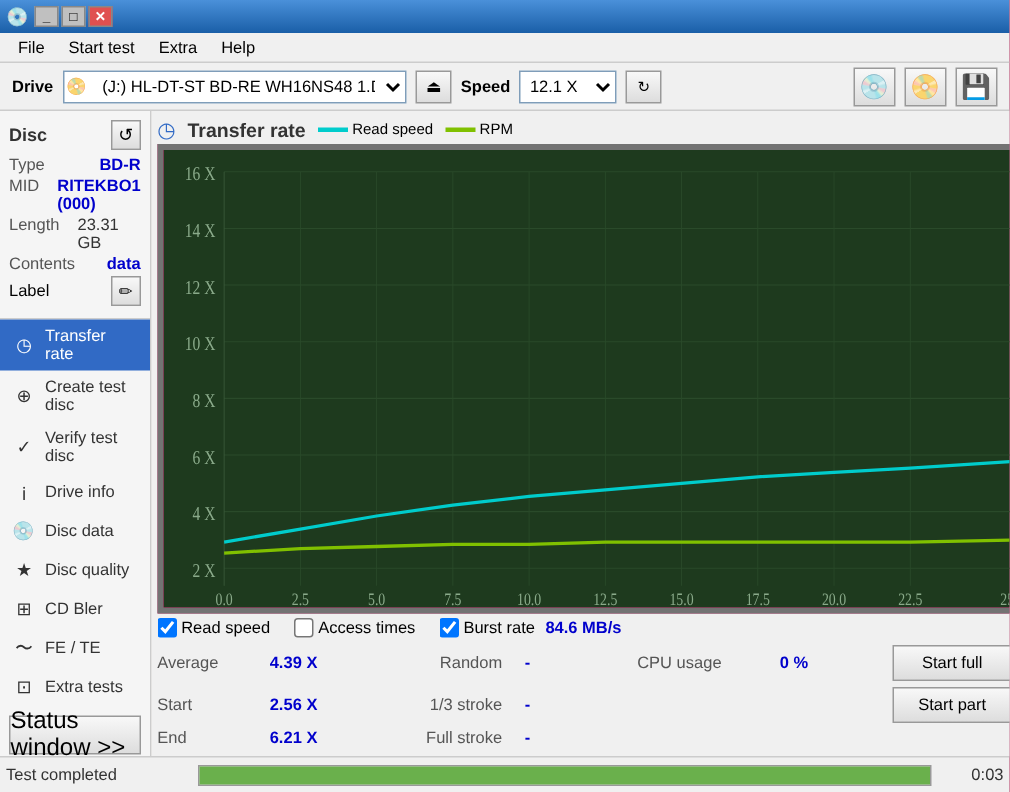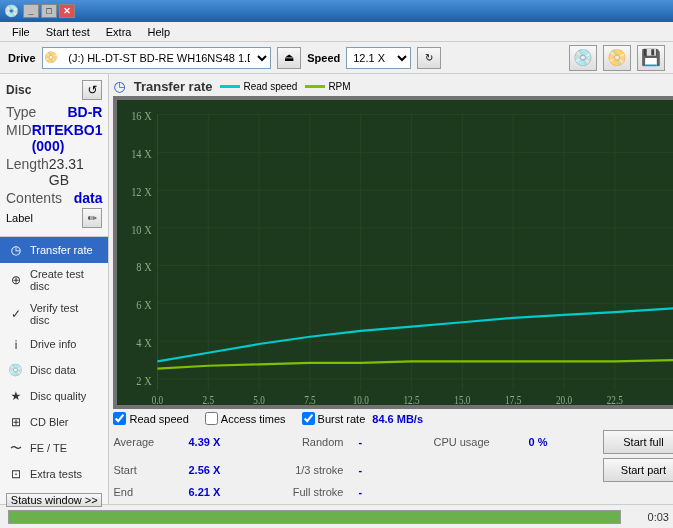--- a/index.html
+++ b/index.html
@@ -90,36 +90,36 @@
     }
     #disc-header {
       display: flex; align-items: center; justify-content: space-between;
       margin-bottom: 4px;
     }
     #disc-header span { font-size: 12px; font-weight: bold; color: #333; }
     .disc-icon-btn {
       width: 20px; height: 20px; background: linear-gradient(to bottom,#f8f8f8,#ddd);
       border: 1px solid #999; cursor: pointer; display:flex; align-items:center; justify-content:center; font-size:12px;
     }
-    .disc-row { display: flex; justify-content: space-between; margin-bottom: 2px; font-size: 14px; }
+    .disc-row { display: flex; justify-content: space-between; margin-bottom: 2px; font-size: 11px; gap: 12px; }
     .disc-row .lbl { color: #555; }
     .disc-row .val { color: #0000cc; font-weight: bold; }
     .disc-row .val.black { color: #333; font-weight: normal; }
 
     #nav-list { flex: 1; }
     .nav-item {
       display: flex; align-items: center; padding: 5px 8px; cursor: pointer;
       font-size: 11px; color: #333; gap: 6px;
     }
     .nav-item.active { background: #316ac5; color: white; }
     .nav-icon { width: 16px; height: 16px; display:flex; align-items:center; justify-content:center; font-size:12px; flex-shrink:0; }
 
     #status-btn {
       margin: 6px; height: 26px; background: linear-gradient(to bottom,#f8f8f8,#ddd);
-      border: 1px solid #999; cursor: pointer; font-size: 11px; display:flex; align-items:center; justify-content:center;
+      border: 1px solid #999; cursor: pointer; font-size: 16px; display:flex; align-items:center; justify-content:center;
     }
 
     
     #chart-area {
       flex: 1;
       background: #f0f0f0;
       display: flex;
       flex-direction: column;
       padding: 4px;
     }
@@ -415,17 +415,18 @@
         <span class="stat-lbl">End</span>
         <span class="stat-val">6.21 X</span>
         <span class="stat-mid-lbl">Full stroke</span>
         <span class="stat-mid-val">-</span>
       </div>
     </div>
   </div>
 </div>
 
 <div id="statusbar">
+  <span id="status-text">Test completed</span>
   <div id="progress-bar-container">
     <div id="progress-bar" style="width: 100%;"></div>
   </div>
   <span id="time-val">0:03</span>
 </div>
 
 </body></html>

